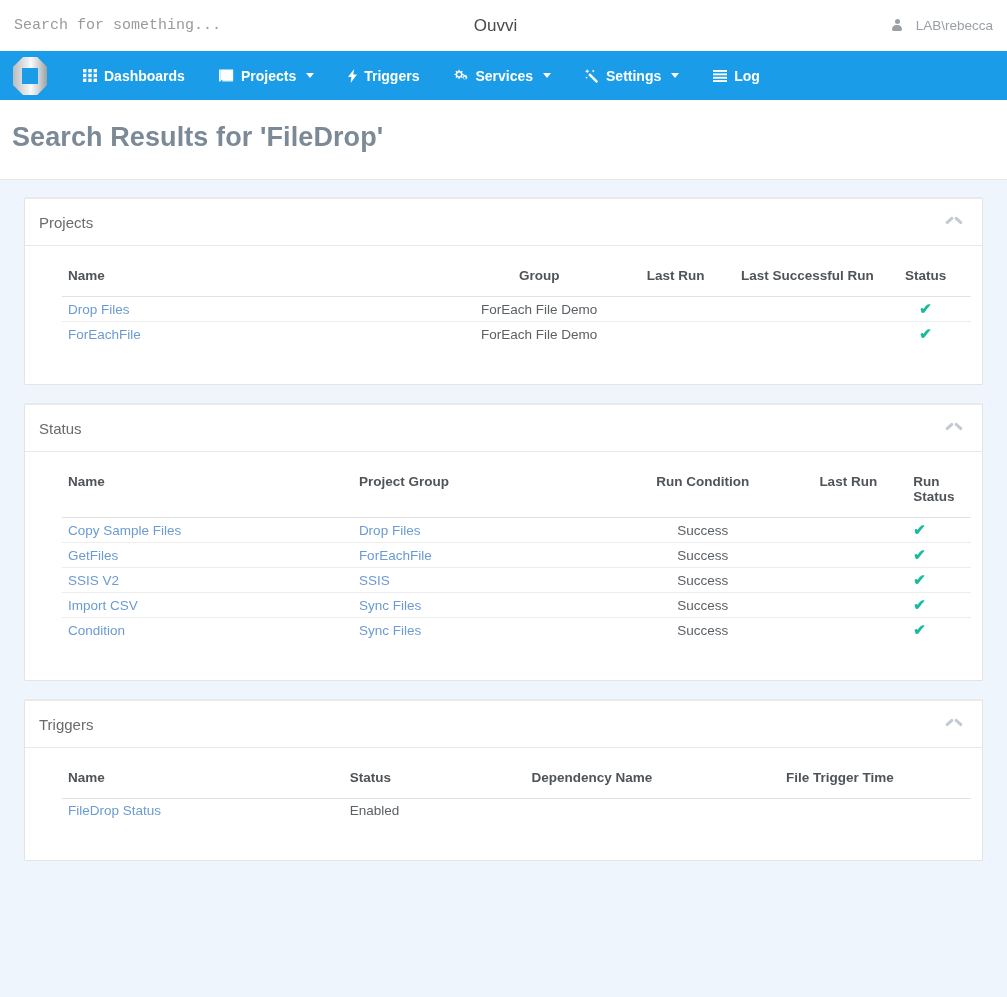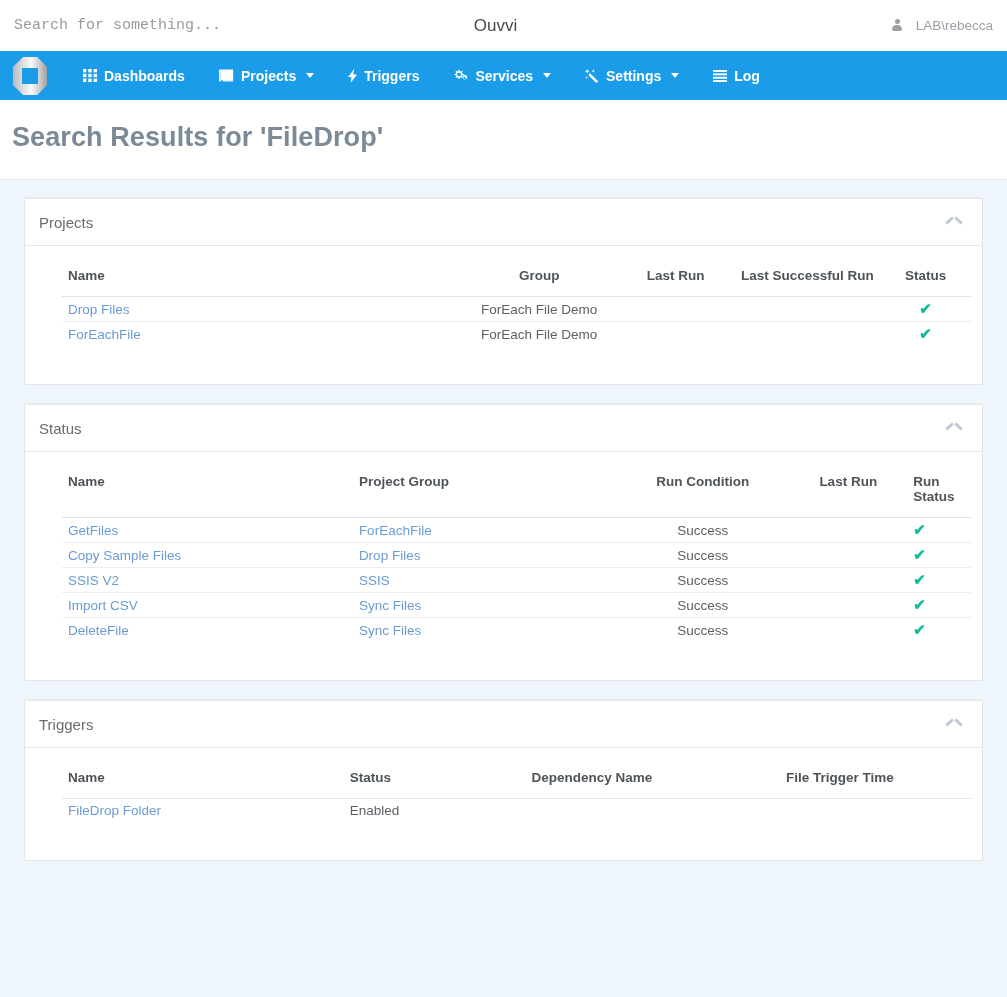--- a/index.html
+++ b/index.html
@@ -369,49 +369,49 @@
           <tr>
             <th class="c-name ta-l">Name</th>
             <th class="c-proj ta-l">Project Group</th>
             <th class="c-cond">Run Condition</th>
             <th class="c-lastrun">Last Run</th>
             <th class="c-runstat">Run Status</th>
           </tr>
         </thead>
         <tbody>
           <tr>
+            <td class="c-name ta-l"><a class="lnk">Copy Sample Files</a></td>
+            <td class="c-proj ta-l"><a class="lnk">Drop Files</a></td>
+            <td class="c-cond">Success</td>
+            <td class="c-lastrun"></td>
+            <td class="c-runstat"><span class="check">✔</span></td>
+          </tr>
+          <tr>
             <td class="c-name ta-l"><a class="lnk">GetFiles</a></td>
             <td class="c-proj ta-l"><a class="lnk">ForEachFile</a></td>
             <td class="c-cond">Success</td>
             <td class="c-lastrun"></td>
             <td class="c-runstat"><span class="check">✔</span></td>
           </tr>
           <tr>
-            <td class="c-name ta-l"><a class="lnk">Copy Sample Files</a></td>
-            <td class="c-proj ta-l"><a class="lnk">Drop Files</a></td>
-            <td class="c-cond">Success</td>
-            <td class="c-lastrun"></td>
-            <td class="c-runstat"><span class="check">✔</span></td>
-          </tr>
-          <tr>
             <td class="c-name ta-l"><a class="lnk">SSIS V2</a></td>
             <td class="c-proj ta-l"><a class="lnk">SSIS</a></td>
             <td class="c-cond">Success</td>
             <td class="c-lastrun"></td>
             <td class="c-runstat"><span class="check">✔</span></td>
           </tr>
           <tr>
             <td class="c-name ta-l"><a class="lnk">Import CSV</a></td>
             <td class="c-proj ta-l"><a class="lnk">Sync Files</a></td>
             <td class="c-cond">Success</td>
             <td class="c-lastrun"></td>
             <td class="c-runstat"><span class="check">✔</span></td>
           </tr>
           <tr>
-            <td class="c-name ta-l"><a class="lnk">DeleteFile</a></td>
+            <td class="c-name ta-l"><a class="lnk">Condition</a></td>
             <td class="c-proj ta-l"><a class="lnk">Sync Files</a></td>
             <td class="c-cond">Success</td>
             <td class="c-lastrun"></td>
             <td class="c-runstat"><span class="check">✔</span></td>
           </tr>
         </tbody>
       </table>
     </div>
   </section>
 
@@ -425,21 +425,21 @@
         <thead>
           <tr>
             <th class="c-name ta-l">Name</th>
             <th class="c-status ta-l">Status</th>
             <th class="c-dep ta-l">Dependency Name</th>
             <th class="c-time ta-l">File Trigger Time</th>
           </tr>
         </thead>
         <tbody>
           <tr>
-            <td class="c-name ta-l"><a class="lnk">FileDrop Folder</a></td>
+            <td class="c-name ta-l"><a class="lnk">FileDrop Status</a></td>
             <td class="c-status ta-l">Enabled</td>
             <td class="c-dep ta-l"></td>
             <td class="c-time ta-l"></td>
           </tr>
         </tbody>
       </table>
     </div>
   </section>
 
 </div>

